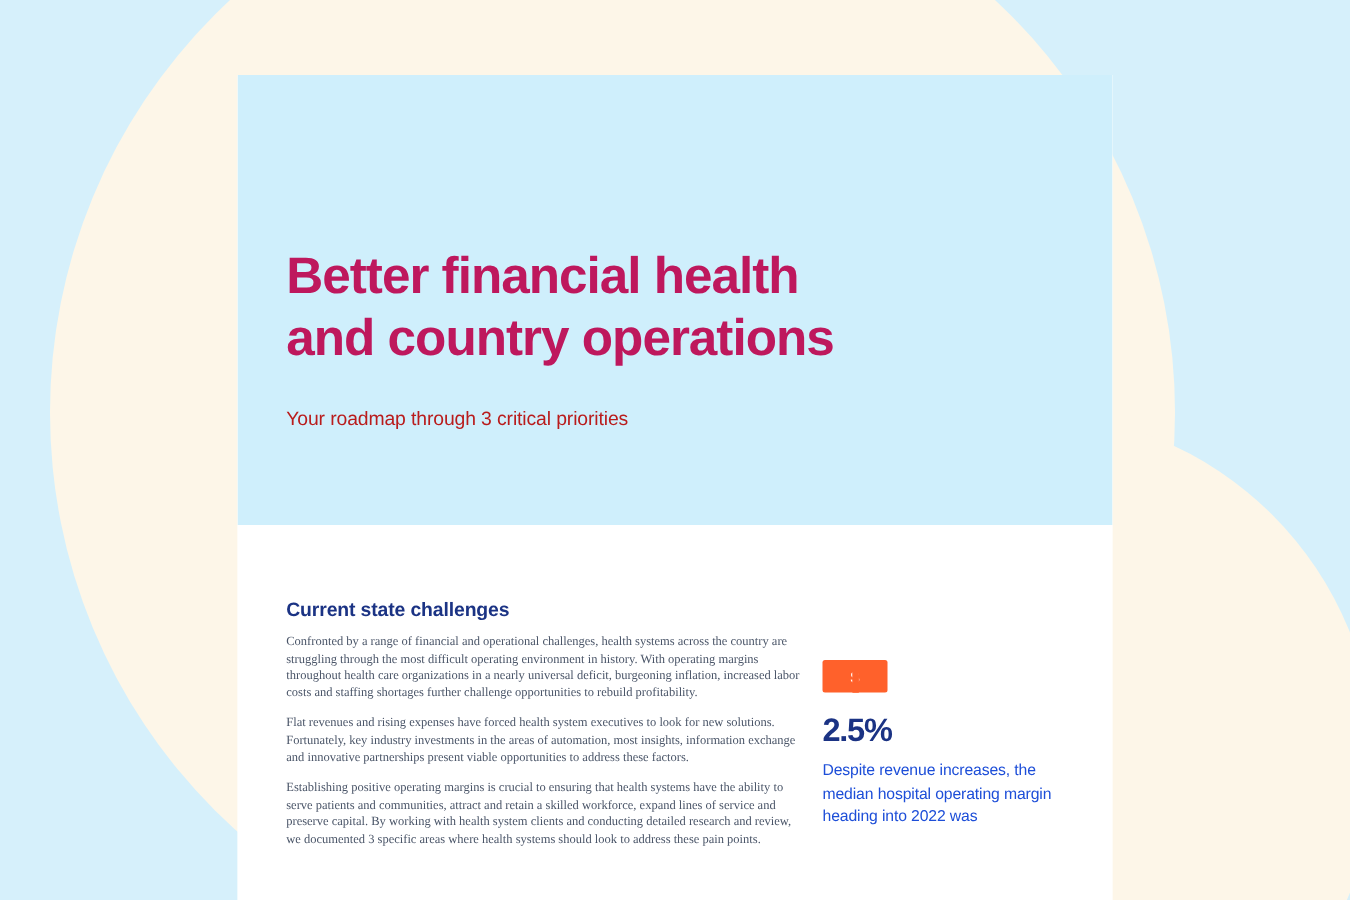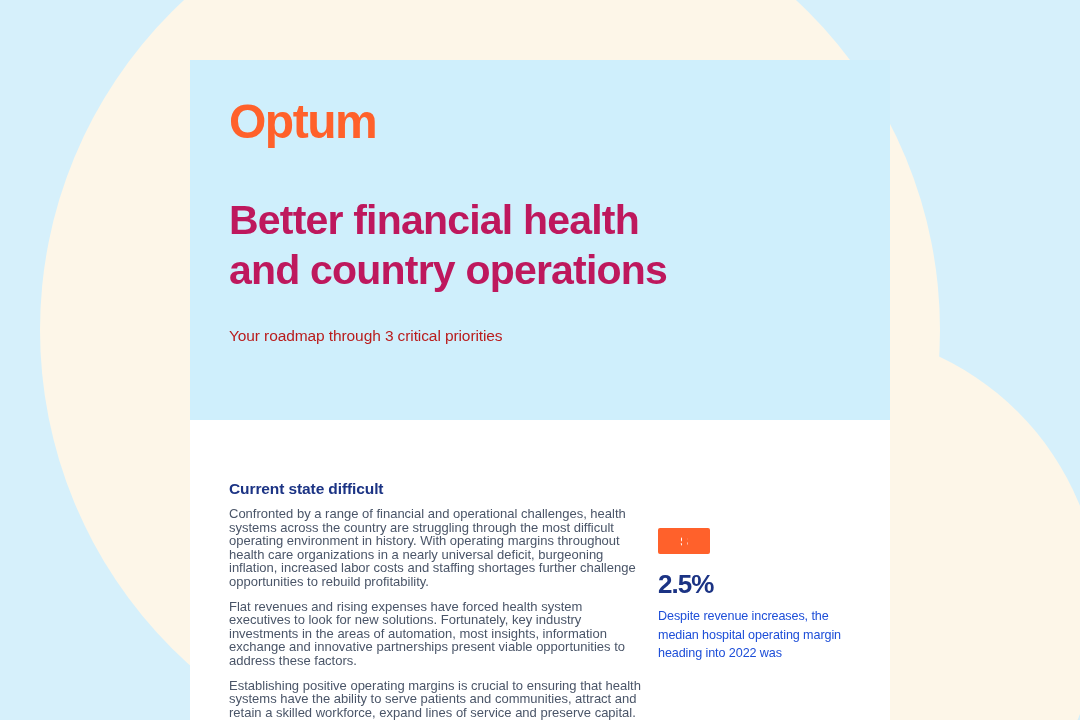--- a/index.html
+++ b/index.html
@@ -93,23 +93,24 @@
   }
   .section-head {
     color: #1b3384;
     font-size: 15.5px;
     font-weight: bold;
     margin: 0 0 9px 0;
     letter-spacing: -0.1px;
   }
   .para {
     color: #4a5568;
-    font-size: 13px;
+    font-size: 10px;
     line-height: 13.6px;
     margin: 0 0 11px 0;
+    font-family: Liberation Serif, serif;
   }
   .col-right {
     position: absolute;
     left: 468px;
     top: 108px;
     width: 200px;
   }
   .stat-badge {
     width: 52px;
     height: 26px;
@@ -154,31 +155,30 @@
 </style>
 </head>
 <body>
 
 <div class="bg-circle"></div>
 <div class="bg-circle-2"></div>
 
 <div class="doc">
 
   <div class="doc-hero">
-    <div class="logo">Optum</div>
     <div class="hero-title">
       <div>Better financial health</div>
       <div>and country operations</div>
     </div>
     <div class="hero-sub">Your roadmap through 3 critical priorities</div>
   </div>
 
   <div class="doc-body">
     <div class="col-left">
-      <div class="section-head">Current state difficult</div>
+      <div class="section-head">Current state challenges</div>
       <p class="para">Confronted by a range of financial and operational challenges, health systems across the country are struggling through the most difficult operating environment in history. With operating margins throughout health care organizations in a nearly universal deficit, burgeoning inflation, increased labor costs and staffing shortages further challenge opportunities to rebuild profitability.</p>
       <p class="para">Flat revenues and rising expenses have forced health system executives to look for new solutions. Fortunately, key industry investments in the areas of automation, most insights, information exchange and innovative partnerships present viable opportunities to address these factors.</p>
       <p class="para">Establishing positive operating margins is crucial to ensuring that health systems have the ability to serve patients and communities, attract and retain a skilled workforce, expand lines of service and preserve capital. By working with health system clients and conducting detailed research and review, we documented 3 specific areas where health systems should look to address these pain points.</p>
     </div>
 
     <div class="col-right">
       <div class="stat-badge">
         <span class="dollar">$</span>
       </div>
       <div class="stat-number">2.5%</div>

